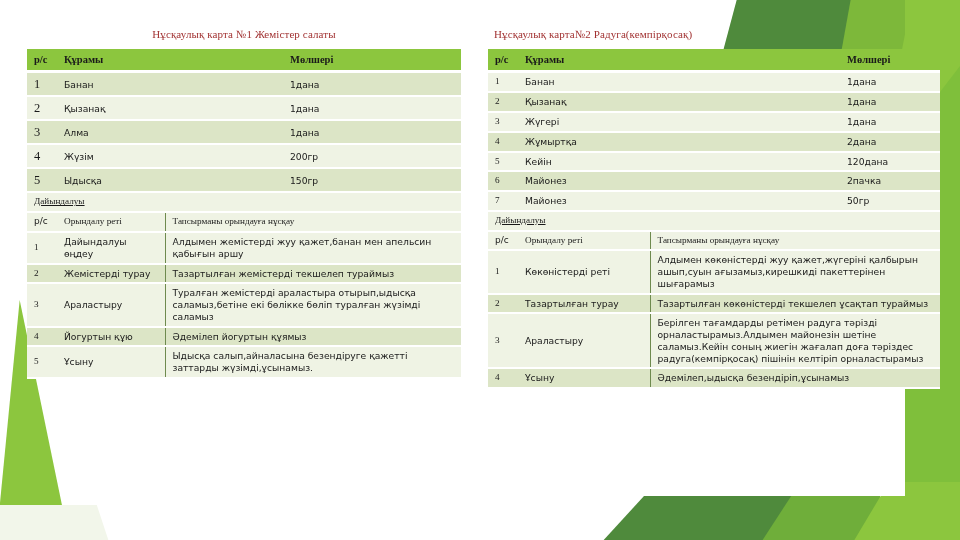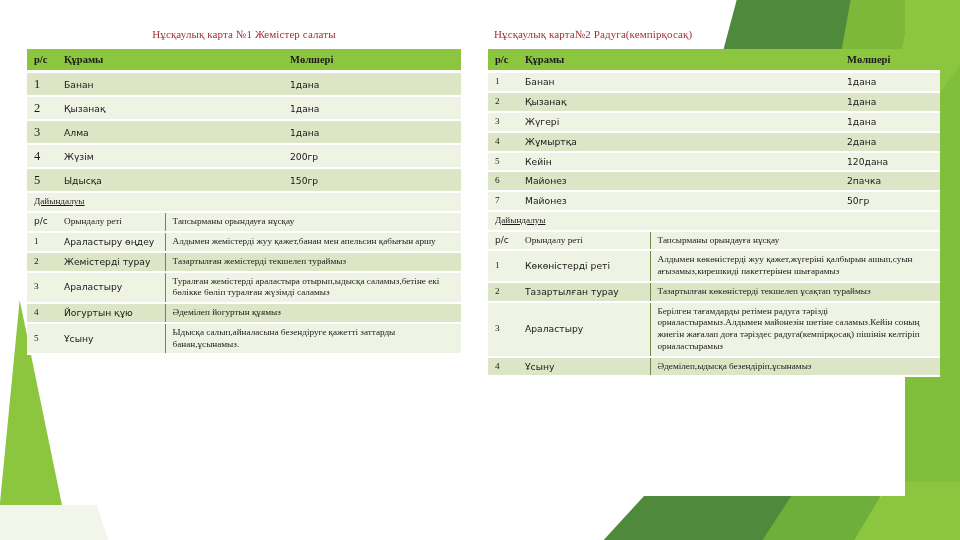--- a/index.html
+++ b/index.html
@@ -123,21 +123,21 @@
     padding-top: 4px; padding-bottom: 4px;
     border-bottom: 3px solid #FFFFFF;
   }
   .hdr-center { text-align: center; }
 
   tr.odd  td { background: #DCE5C6; }
   tr.even td { background: #EFF3E4; }
 
   td.num { font-family: "Liberation Serif", "DejaVu Serif", serif; font-size: 11px; }
   td.num.big { font-size: 12.5px; }
-  .prep td.instr { border-left: 1px solid #6E8A4E; font-family: Liberation Serif, serif; }
+  .prep td.instr { border-left: 1px solid #6E8A4E; }
 
   .merged-title {
     background: #EFF3E4 !important;
     text-align: center;
     font-family: "Liberation Serif", "DejaVu Serif", serif;
     font-weight: bold;
     font-size: 11.5px;
     padding-top: 4px; padding-bottom: 4px;
     border-bottom: 3px solid #FFFFFF;
     text-decoration: underline;
@@ -241,42 +241,42 @@
         <tr>
           <td class="merged-title" colspan="3">Дайындалуы</td>
         </tr>
         <tr class="prep-head">
           <td class="pc">р/с</td>
           <td>Орындалу реті</td>
           <td class="instr">Тапсырманы орындауға нұсқау</td>
         </tr>
         <tr class="even">
           <td class="num">1</td>
-          <td>Араластыру өңдеу</td>
+          <td>Дайындалуы өңдеу</td>
           <td class="instr">Алдымен жемістерді жуу қажет,банан мен апельсин қабығын аршу</td>
         </tr>
         <tr class="odd">
           <td class="num">2</td>
           <td>Жемістерді турау</td>
           <td class="instr">Тазартылған жемістерді текшелеп тураймыз</td>
         </tr>
         <tr class="even">
           <td class="num">3</td>
           <td>Араластыру</td>
           <td class="instr">Туралған жемістерді араластыра отырып,ыдысқа саламыз,бетіне екі бөлікке бөліп туралған жүзімді саламыз</td>
         </tr>
         <tr class="odd">
           <td class="num">4</td>
           <td>Йогуртын құю</td>
           <td class="instr">Әдемілеп йогуртын құямыз</td>
         </tr>
         <tr class="even">
           <td class="num">5</td>
           <td>Ұсыну</td>
-          <td class="instr">Ыдысқа салып,айналасына безендіруге қажетті заттарды банан,ұсынамыз.</td>
+          <td class="instr">Ыдысқа салып,айналасына безендіруге қажетті заттарды жүзімді,ұсынамыз.</td>
         </tr>
       </tbody>
     </table>
   </div>
 
   <div class="panel panel-right">
 
     <div class="card-title">Нұсқаулық карта№2  Радуга(кемпірқосақ)</div>
 
     <table class="grid table-block">

